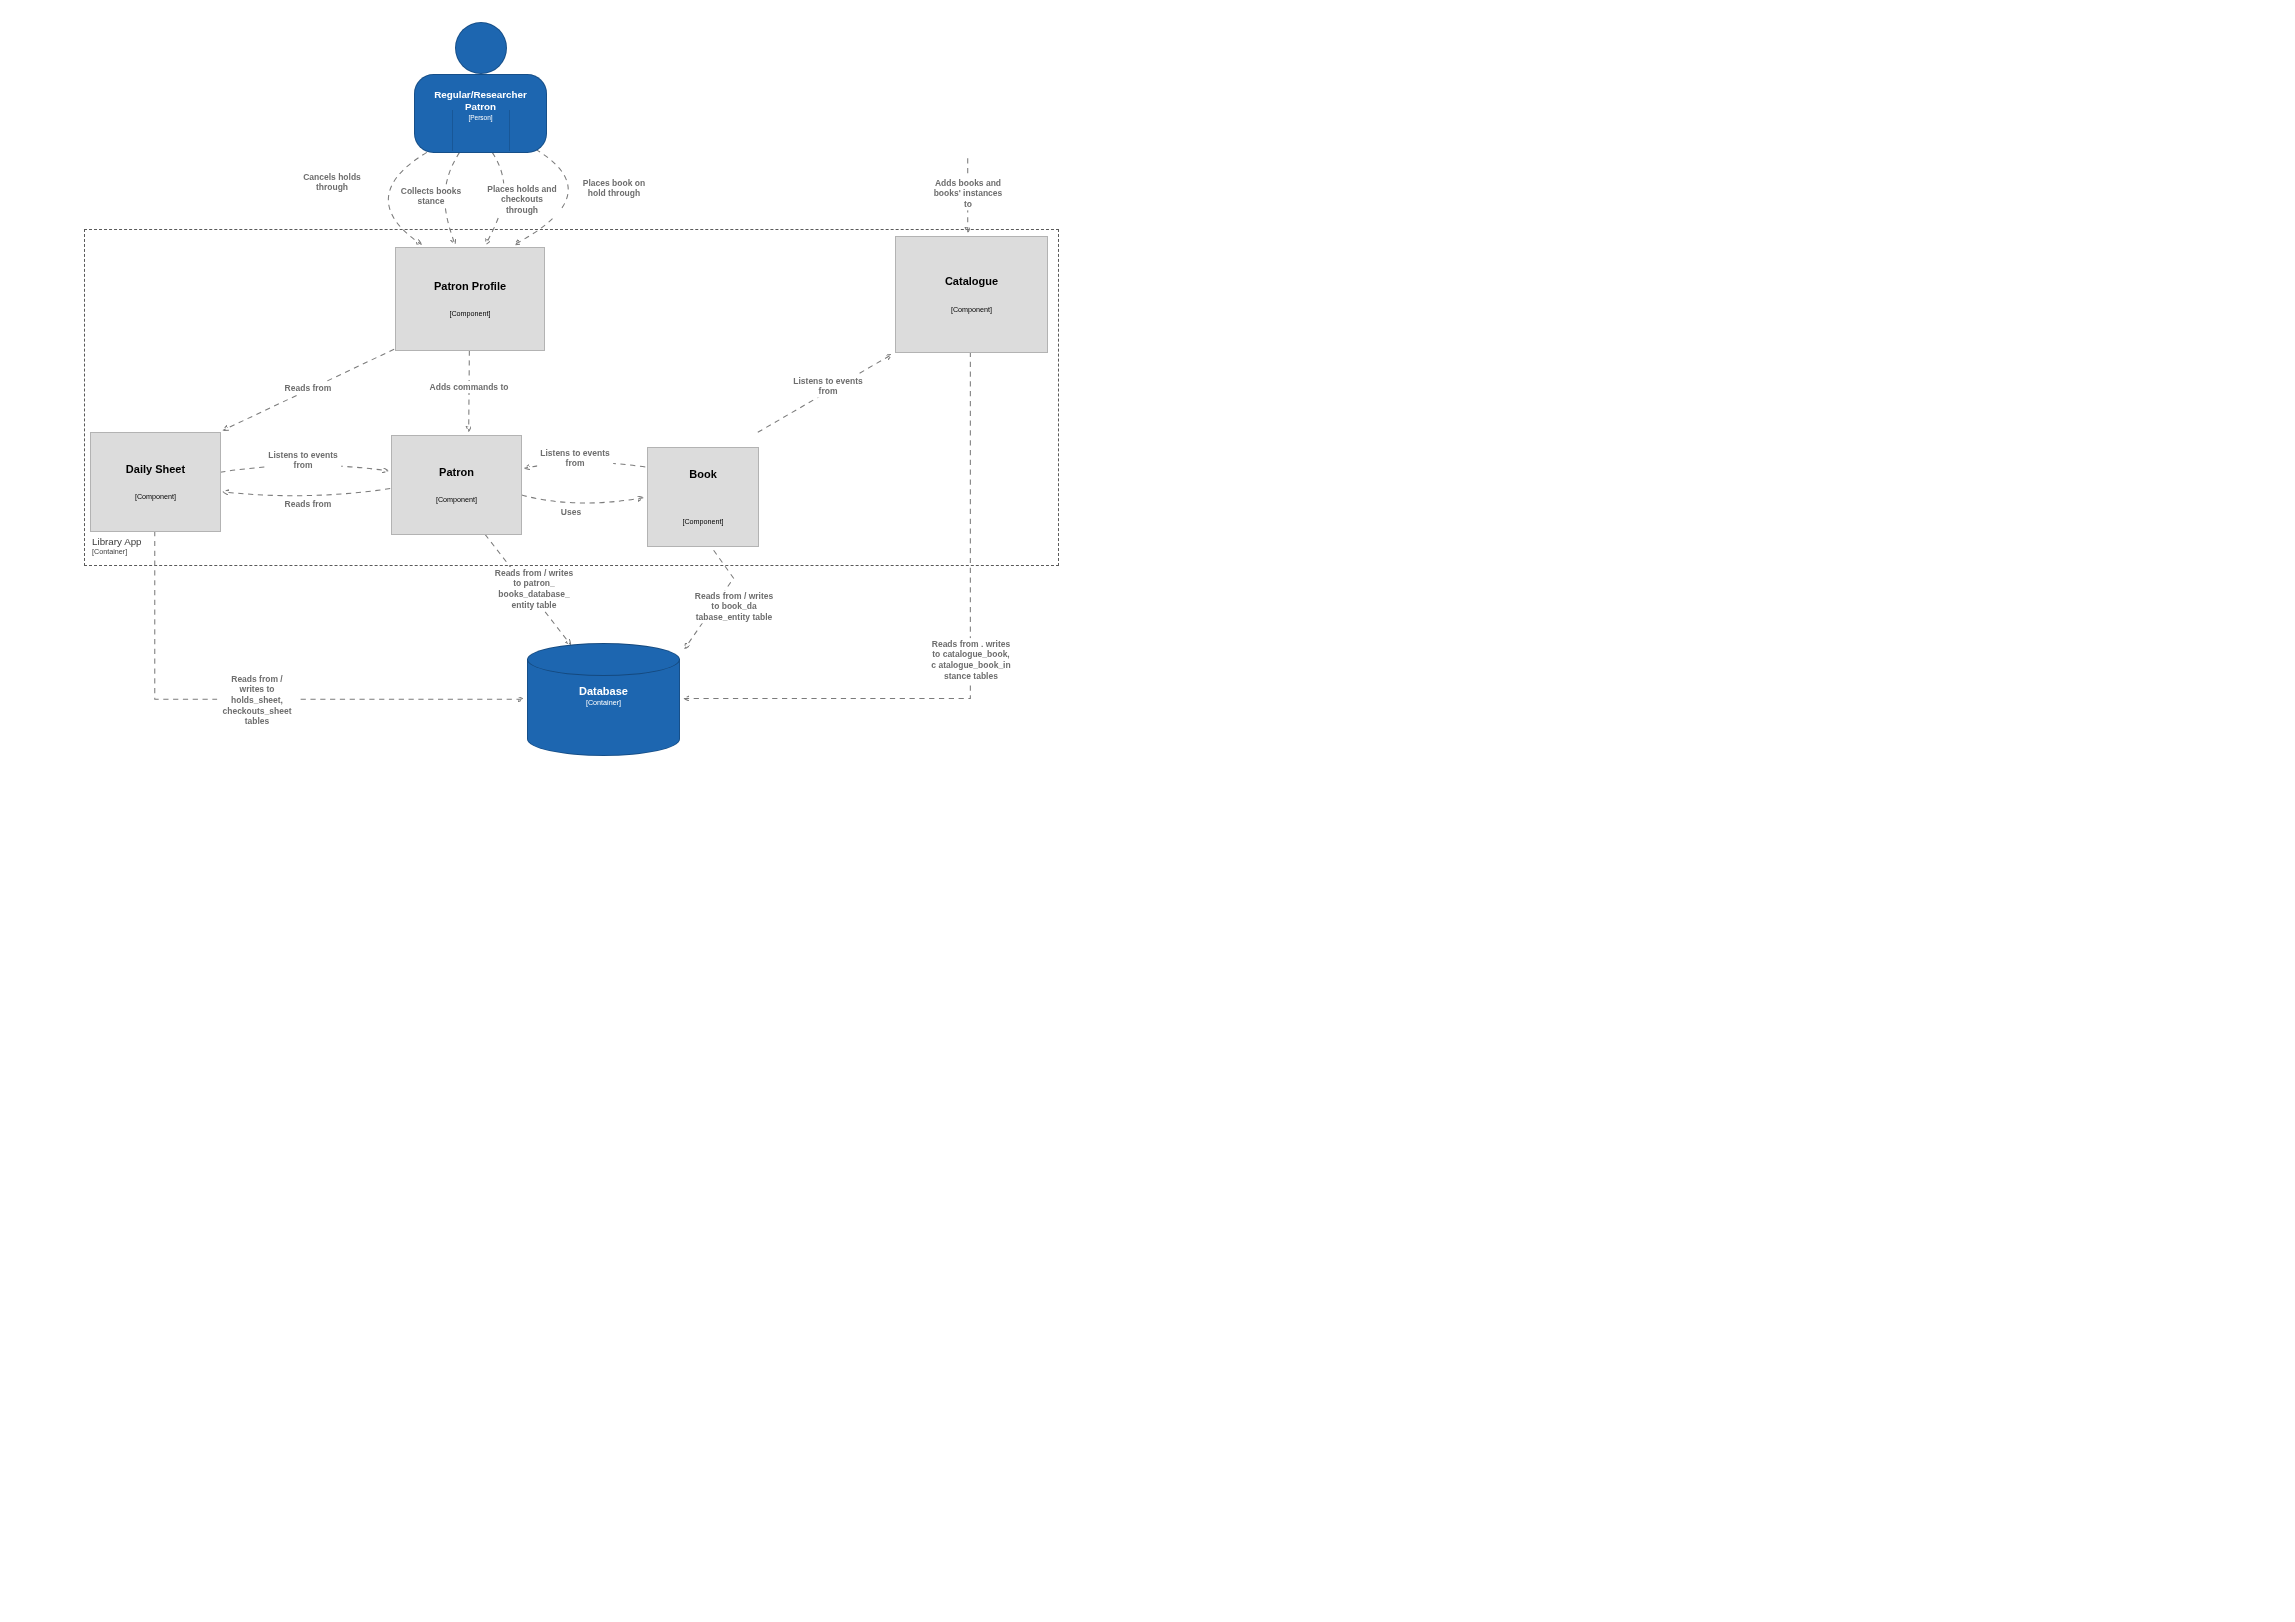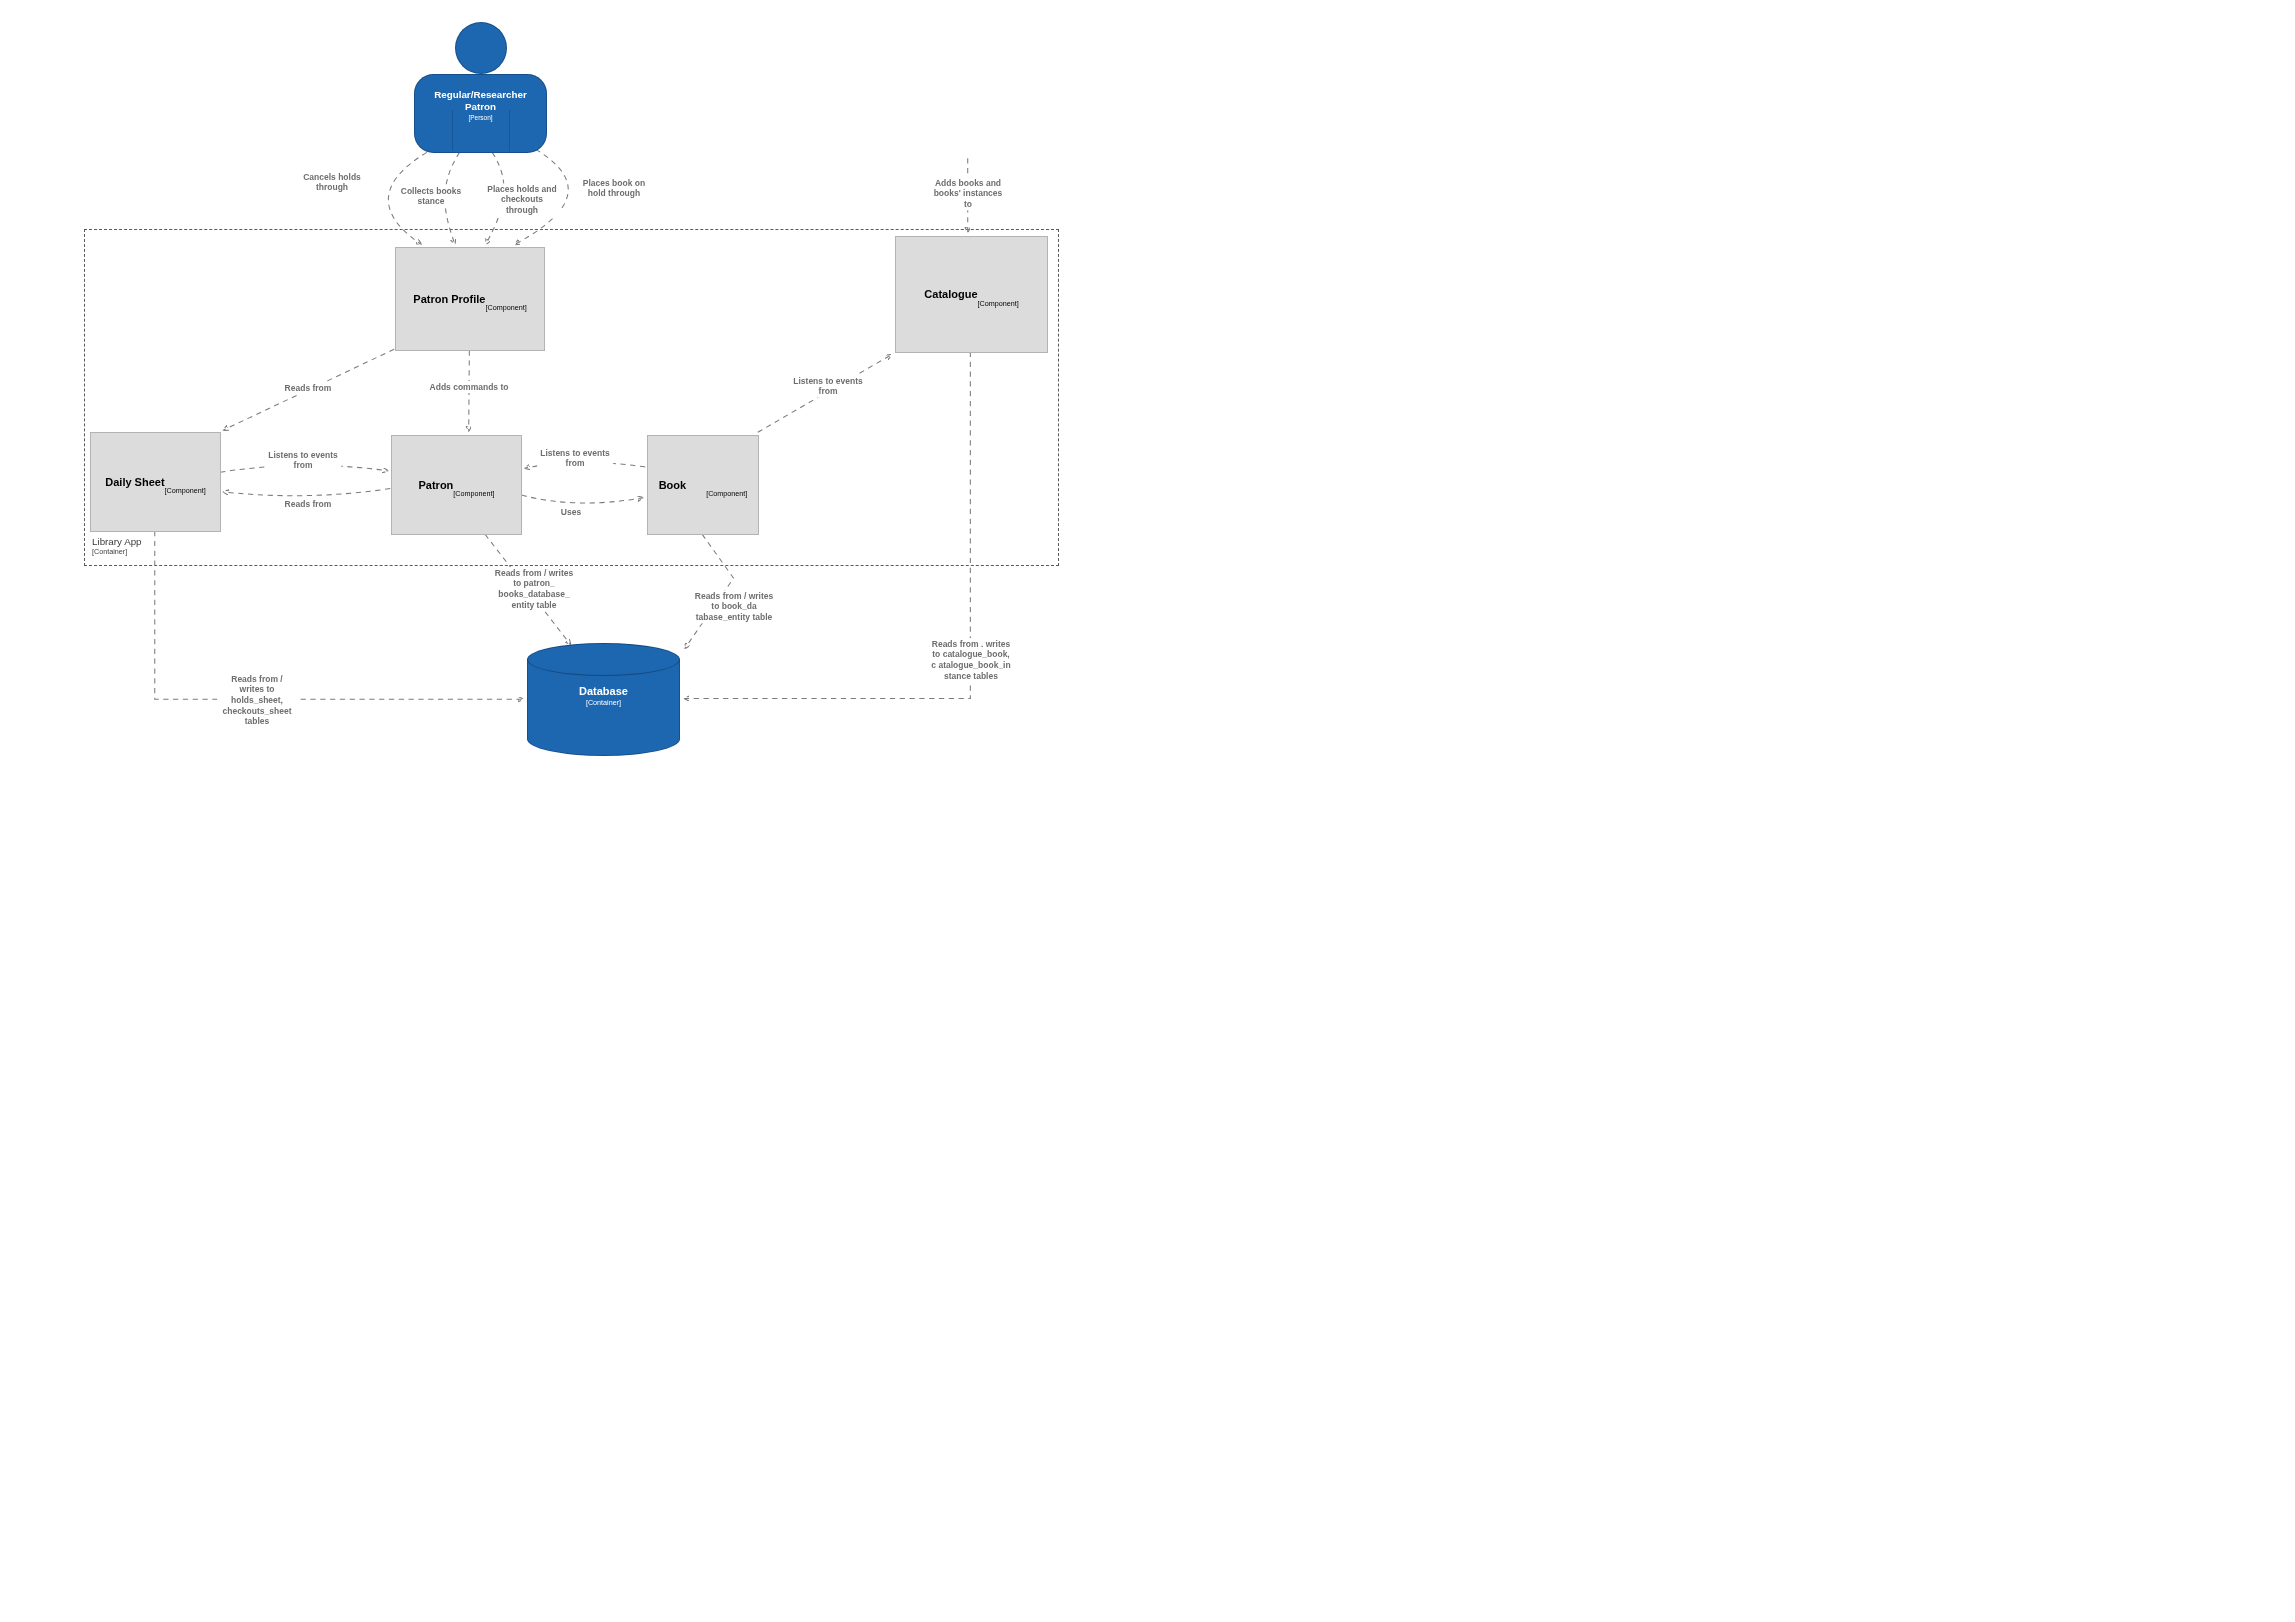--- a/index.html
+++ b/index.html
@@ -13,21 +13,21 @@
   }
   .boundary-label{position:absolute;color:#3c3c3c;}
   .boundary-label .t{font-size:9.8px;font-weight:normal;line-height:1.1;}
   .boundary-label .s{font-size:7.2px;line-height:1.2;}
   
   svg.connectors{position:absolute;left:0;top:0;width:1148px;height:811px;}
   svg.connectors path{fill:none;stroke:#7b7b7b;stroke-width:1.6;stroke-dasharray:8 7;}
   
   .component{
     position:absolute;background:#dcdcdc;border:0.7px solid #b3b3b3;
-    display:flex;flex-direction:row;align-items:center;justify-content:center;
+    display:flex;flex-direction:column;align-items:center;justify-content:center;
     text-align:center;color:#000;
   }
   .component .t{font-size:11px;font-weight:bold;line-height:1.15;}
   .component .s{font-size:7.2px;margin-top:17px;}
   
   .person{position:absolute;}
   .person .head{
     position:absolute;border-radius:50%;background:#1d66b0;
     border:0.7px solid rgba(0,0,0,0.22);
   }
@@ -122,21 +122,21 @@
   <div class="component" style="left:90px;top:432px;width:129px;height:98px;">
     <div class="t">Daily Sheet</div>
     <div class="s">[Component]</div>
   </div>
 
   <div class="component" style="left:391px;top:435px;width:129px;height:98px;">
     <div class="t">Patron</div>
     <div class="s">[Component]</div>
   </div>
 
-  <div class="component" style="left:647px;top:435px;width:110px;height:98px;gap:20px;">
+  <div class="component" style="left:647px;top:447px;width:110px;height:98px;gap:20px;">
     <div class="t">Book</div>
     <div class="s">[Component]</div>
   </div>
 
   <div class="cylinder" style="left:527px;top:643px;width:153px;height:113px;">
     <div class="cyl-body"></div>
     <div class="cyl-top"></div>
     <div class="txt">
       <div class="t">Database</div>
       <div class="s">[Container]</div>

